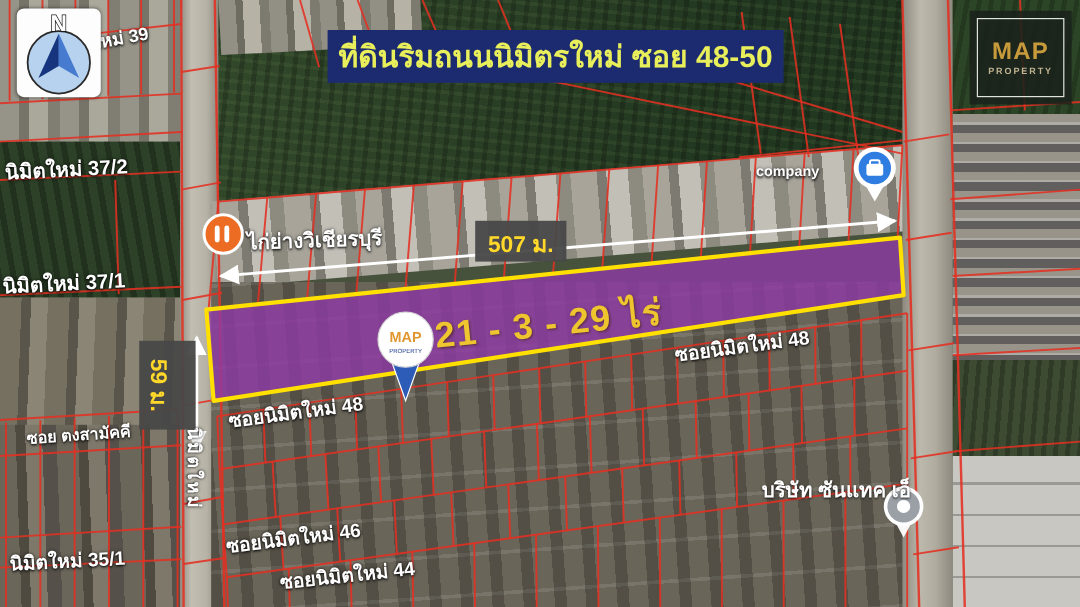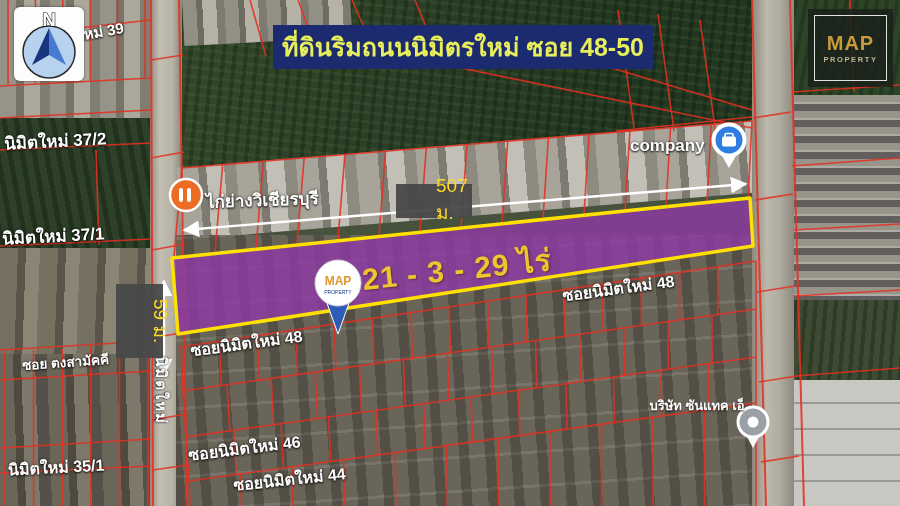--- a/index.html
+++ b/index.html
@@ -44,36 +44,36 @@
     background:repeating-linear-gradient(0deg, transparent 0 24px, rgba(115,115,110,.55) 24px 26px),#c9c7c1;}
 
   #map-overlay{position:absolute;left:0;top:0;z-index:2;}
 
   .mlabel{position:absolute;z-index:3;color:#fff;font-weight:700;white-space:nowrap;
     text-shadow:0 1px 2px rgba(0,0,0,.85),0 0 3px rgba(0,0,0,.6);}
   .banner{position:absolute;left:233px;top:25px;width:380px;height:44px;z-index:5;
     background:#1c2a70;color:#e8ef5a;font-size:25px;font-weight:700;
     display:flex;align-items:center;justify-content:center;white-space:nowrap;margin-left:40px;}
   .measure-box{position:absolute;z-index:4;background:rgba(72,72,72,.95);color:#ffd829;
-    font-weight:400;display:flex;align-items:center;justify-content:center;padding-left:40px;}
+    font-weight:700;display:flex;align-items:flex-end;justify-content:center;}
   .measure-w{left:396px;top:184px;width:76px;height:34px;font-size:19px;}
   .measure-d{left:116px;top:284px;width:47px;height:74px;font-size:19px;writing-mode:vertical-rl;}
   .area-label{position:absolute;left:362px;top:246px;z-index:4;color:#efc52f;font-size:30px;
     font-weight:700;letter-spacing:1px;transform:rotate(-6deg);white-space:nowrap;
     text-shadow:1px 1px 2px rgba(60,30,0,.55);}
   .compass{position:absolute;left:14px;top:7px;width:70px;height:74px;z-index:5;
     background:#fdfdfd;border-radius:6px;box-shadow:0 0 3px rgba(0,0,0,.5);}
   .brand{position:absolute;left:808px;top:9px;width:85px;height:78px;z-index:5;
     background:rgba(26,34,27,.88);}
   .brand-frame{position:absolute;inset:6px;border:1.5px solid #dfe3dc;
     display:flex;flex-direction:column;align-items:center;justify-content:center;}
   .brand-map{color:#c79a3b;font-size:20px;font-weight:700;letter-spacing:1px;line-height:1;}
   .brand-prop{color:#c0b493;font-size:7.5px;font-weight:700;letter-spacing:1.6px;margin-top:2px;}
   .firm{position:absolute;left:602px;top:398px;width:190px;z-index:3;color:#fff;
-    font-size:13px;font-weight:700;text-align:center;line-height:1.25;
+    font-size:17px;font-weight:700;text-align:center;line-height:1.25;
     text-shadow:0 1px 2px rgba(0,0,0,.85);}
   .vert-road{writing-mode:vertical-rl;letter-spacing:2px;}
 </style>
 </head>
 <body>
 
 <div id="stage">
 
   <div>
     <div class="bg z-base"></div>
@@ -270,21 +270,21 @@
     <span>507 ม.</span>
   </div>
   <div class="measure-box measure-d">
     <span>59 ม.</span>
   </div>
   <div class="area-label">21 - 3 - 29 ไร่</div>
 
   <div class="mlabel" style="left:76px;top:20px;font-size:15px;transform:rotate(-10deg);">ใหม่ 39</div>
   <div class="mlabel" style="left:4px;top:127px;font-size:17px;transform:rotate(-3deg);">นิมิตใหม่ 37/2</div>
   <div class="mlabel" style="left:2px;top:222px;font-size:17px;transform:rotate(-3deg);">นิมิตใหม่ 37/1</div>
-  <div class="mlabel" style="left:630px;top:136px;font-size:17px;font-weight:600;">company</div>
+  <div class="mlabel" style="left:630px;top:136px;font-size:12px;font-weight:600;">company</div>
   <div class="mlabel" style="left:206px;top:186px;font-size:17px;transform:rotate(-2deg);">ไก่ย่างวิเชียรบุรี</div>
   <div class="mlabel" style="left:190px;top:331px;font-size:16px;transform:rotate(-7.5deg);">ซอยนิมิตใหม่ 48</div>
   <div class="mlabel" style="left:562px;top:276px;font-size:16px;transform:rotate(-7.5deg);">ซอยนิมิตใหม่ 48</div>
   <div class="mlabel" style="left:22px;top:351px;font-size:13.5px;transform:rotate(-4deg);">ซอย ตงสามัคคี</div>
   <div class="mlabel vert-road" style="left:149px;top:356px;font-size:15px;height:120px;">นิมิตใหม่</div>
   <div class="mlabel" style="left:188px;top:436px;font-size:16px;transform:rotate(-7deg);">ซอยนิมิตใหม่ 46</div>
   <div class="mlabel" style="left:233px;top:467px;font-size:16px;transform:rotate(-6deg);">ซอยนิมิตใหม่ 44</div>
   <div class="mlabel" style="left:8px;top:455px;font-size:16px;transform:rotate(-3deg);">นิมิตใหม่ 35/1</div>
   <div class="firm">
     <div>บริษัท ซันแทค เอ็</div>

